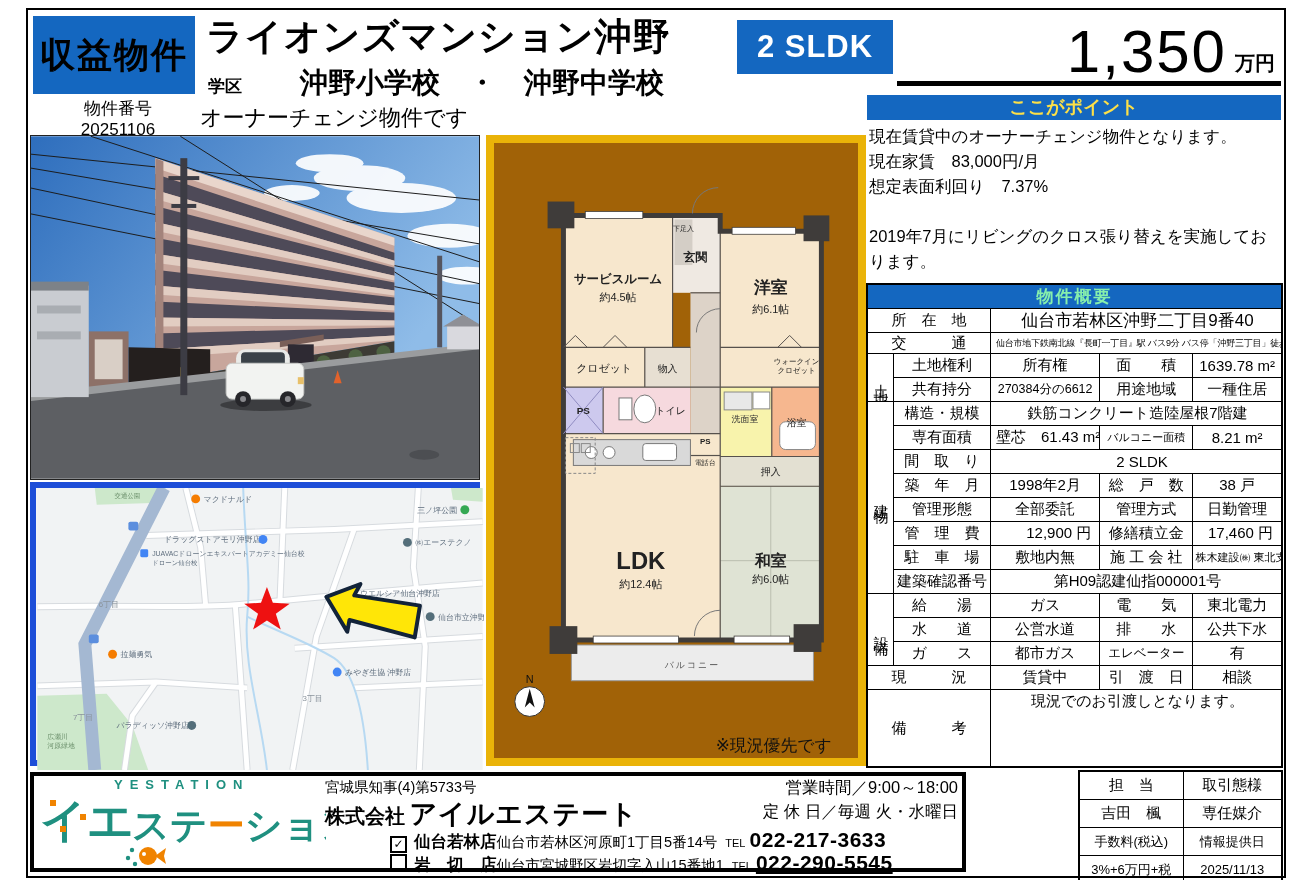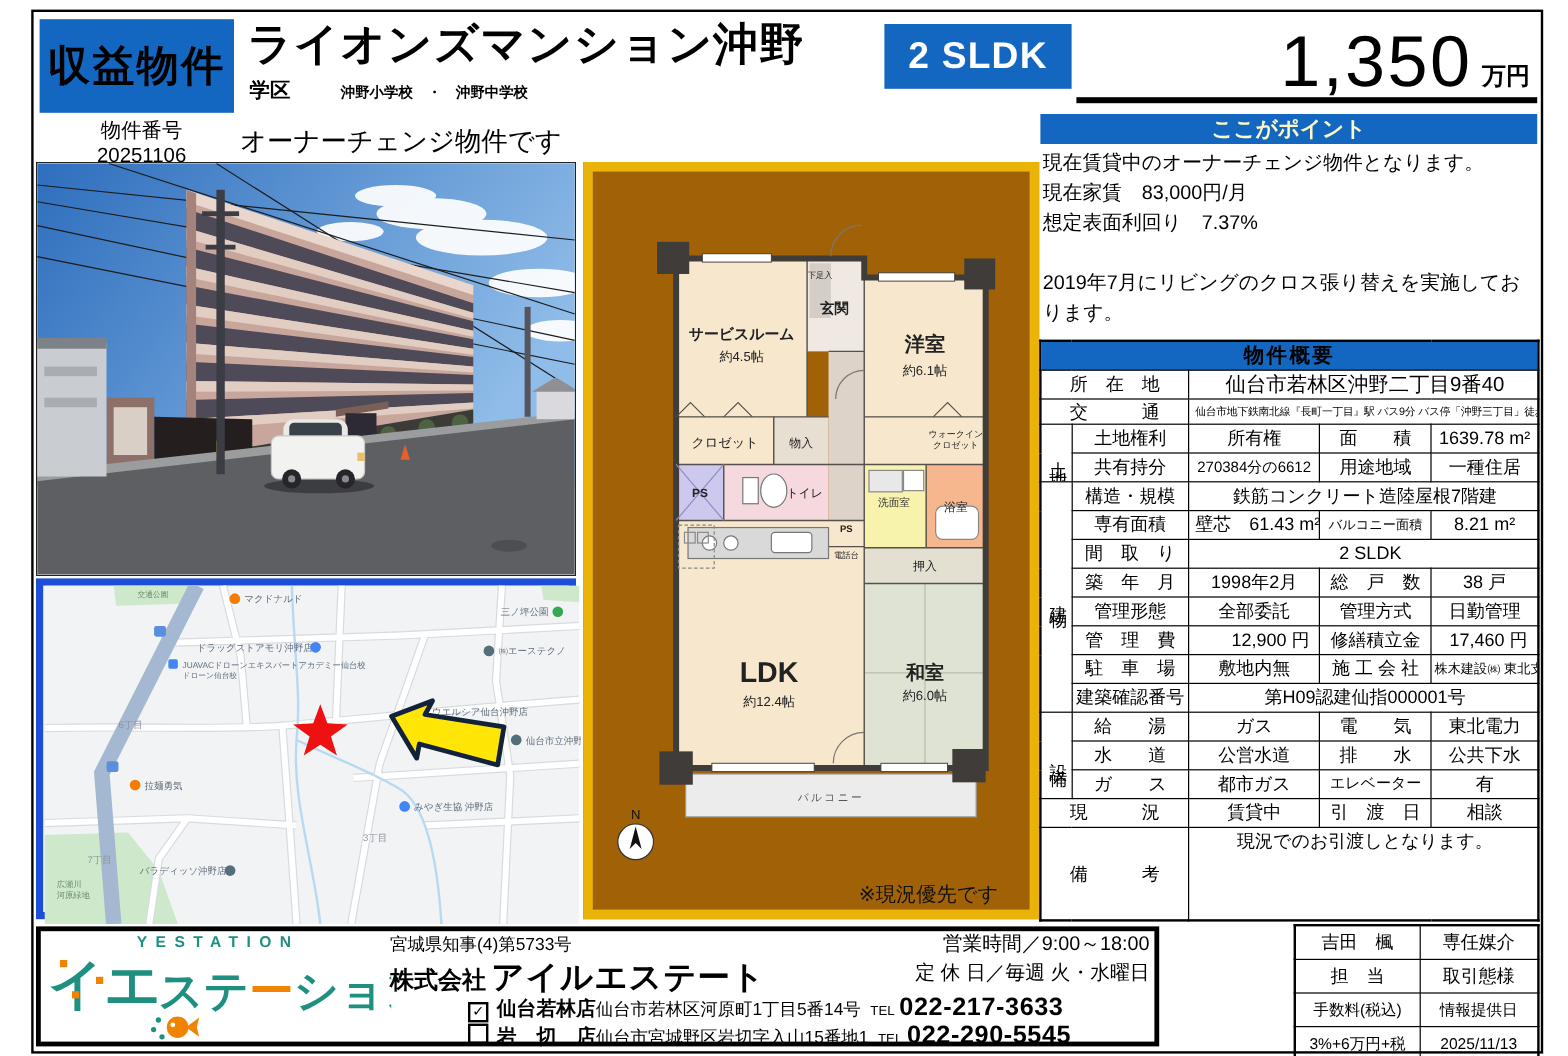--- a/index.html
+++ b/index.html
@@ -5,64 +5,64 @@
   html,body{margin:0;padding:0;background:#fff;width:1307px;height:880px;overflow:hidden;
     font-family:"Liberation Sans","DejaVu Sans",sans-serif;color:#000;}
   .abs{position:absolute;}
   #page{position:relative;width:1307px;height:880px;background:#fff;}
   #frame{left:26px;top:8px;width:1256px;height:866px;border:2px solid #000;}
   
   #badge{left:33px;top:16px;width:162px;height:78px;background:#1467c0;color:#000000;
     display:flex;align-items:center;justify-content:center;font-size:35px;font-weight:bold;letter-spacing:2px;}
   #title{left:206px;top:12px;font-size:37px;font-weight:bold;letter-spacing:1px;white-space:nowrap;}
   #school-row{left:208px;top:64px;font-size:17px;font-weight:bold;white-space:nowrap;}
-  #school-row .schools{font-size:12px;margin-left:42px;}
+  #school-row .schools{font-size:28px;margin-left:58px;}
   #prop-no{left:58px;top:98px;width:120px;text-align:center;font-size:17px;line-height:1.25;}
   #owner-note{left:200px;top:103px;font-size:22px;}
   #layout-badge{left:737px;top:20px;width:156px;height:54px;background:#1467c0;color:#fff;
     display:flex;align-items:center;justify-content:center;font-weight:bold;font-size:31px;letter-spacing:1px;}
   #price-wrap{left:897px;top:10px;width:384px;height:76px;border-bottom:5px solid #000;
     display:flex;align-items:flex-end;justify-content:flex-end;padding-bottom:2px;box-sizing:border-box;}
   #price{font-size:60px;line-height:.9;letter-spacing:2px;}
   #price-unit{font-size:20px;font-weight:bold;margin:0 6px 2px 8px;}
   
   #photo-box{left:30px;top:135px;width:450px;height:345px;border:1px solid #222;box-sizing:border-box;}
   #map-box{left:30px;top:482px;width:450px;height:284px;border:6px solid #1d4ed8;box-sizing:border-box;background:#f4f5f6;}
   
   #plan-box{left:486px;top:135px;width:380px;height:631px;border:8px solid #eab308;box-sizing:border-box;background:#a16207;}
   
-  #point-bar{left:867px;top:95px;width:414px;height:25px;background:#1467c0;color:#fef9c3;
+  #point-bar{left:867px;top:95px;width:414px;height:25px;background:#1467c0;color:#fde047;
     font-weight:bold;font-size:18px;text-align:center;line-height:25px;}
   #point-text{left:869px;top:124px;width:412px;font-size:16.5px;line-height:1.5;}
   #point-text .gap{margin-top:26px;}
   
   #overview{left:866px;top:283px;}
   #overview table{border-collapse:collapse;table-layout:fixed;width:417px;border:2px solid #000;background:#fff;}
   #overview td{border:1px solid #000;height:23px;font-size:15px;text-align:center;padding:0 2px;
     overflow:hidden;white-space:nowrap;}
-  #overview tr.t-head td{height:20px;background:#1467c0;color:#000000;font-weight:bold;font-size:17px;letter-spacing:2px;}
+  #overview tr.t-head td{height:20px;background:#1467c0;color:#86efac;font-weight:bold;font-size:17px;letter-spacing:2px;}
   #overview tr.t-access td{height:20px;}
   #overview tr.t-remarks td{height:74px;}
   #overview td.grp{writing-mode:vertical-rl;text-orientation:upright;font-size:15px;letter-spacing:6px;padding:0;}
   #overview td.left{text-align:center;padding-left:5px;}
   #overview td.right{text-align:right;padding-right:8px;}
   #overview td.top{vertical-align:top;padding-top:2px;}
   #overview td.acc{font-size:9px;letter-spacing:-.2px;}
   #overview td.sm{font-size:11px;}
   #overview td.md{font-size:12.5px;}
   #overview td.loc{font-size:17px;}
   
   #footer-box{left:30px;top:772px;width:936px;height:100px;border:4px solid #000;box-sizing:border-box;}
   #license{left:325px;top:778px;font-size:14.5px;}
   #company{left:325px;top:796px;white-space:nowrap;}
   #company .pre{font-size:20px;font-weight:bold;margin-top:45px;}
   #company .name{font-size:27px;font-weight:bold;letter-spacing:1px;}
   #hours-block{left:640px;top:776px;width:318px;text-align:right;font-size:16.5px;line-height:1.45;}
   .store-line{left:390px;font-size:15px;white-space:nowrap;display:flex;align-items:baseline;}
-  #store1{top:828px;} #store2{top:851px;}
+  #store1{top:828px;} #store2{top:851px;text-decoration:underline;}
   .cb{display:inline-block;width:13px;height:13px;border:2px solid #000;margin-right:7px;
     font-size:12px;line-height:13px;text-align:center;font-weight:bold;position:relative;top:1px;}
   .store-name{font-weight:bold;font-size:16.5px;}
   .store-addr{font-size:14.5px;margin-right:8px;}
   .tel-label{font-size:11px;margin-right:4px;}
   .tel{font-weight:bold;font-size:21px;letter-spacing:.5px;}
   #agent{left:1078px;top:770px;}
   #agent table{border-collapse:collapse;table-layout:fixed;width:205px;border:2px solid #000;}
   #agent td{border:1px solid #000;height:25px;text-align:center;font-size:15px;white-space:nowrap;overflow:hidden;}
   #agent td.sm{font-size:13px;}
@@ -530,28 +530,28 @@
     <span class="tel">022-290-5545</span>
   </div>
   <div id="agent" class="abs">
     <table>
       <colgroup>
           <col style="width:103px">
           <col style="width:98px">
         </colgroup>
       <tbody>
           <tr>
+            <td>担　当</td>
+          <td>取引態様</td>
+          </tr>
+      <tr>
             <td>吉田　楓</td>
           <td>専任媒介</td>
           </tr>
       <tr>
-            <td>担　当</td>
-          <td>取引態様</td>
-          </tr>
-      <tr>
             <td class="sm">手数料(税込)</td>
           <td class="sm">情報提供日</td>
           </tr>
       <tr>
             <td class="sm">3%+6万円+税</td>
           <td class="sm">2025/11/13</td>
           </tr>
     </tbody>
       </table>
   </div>

